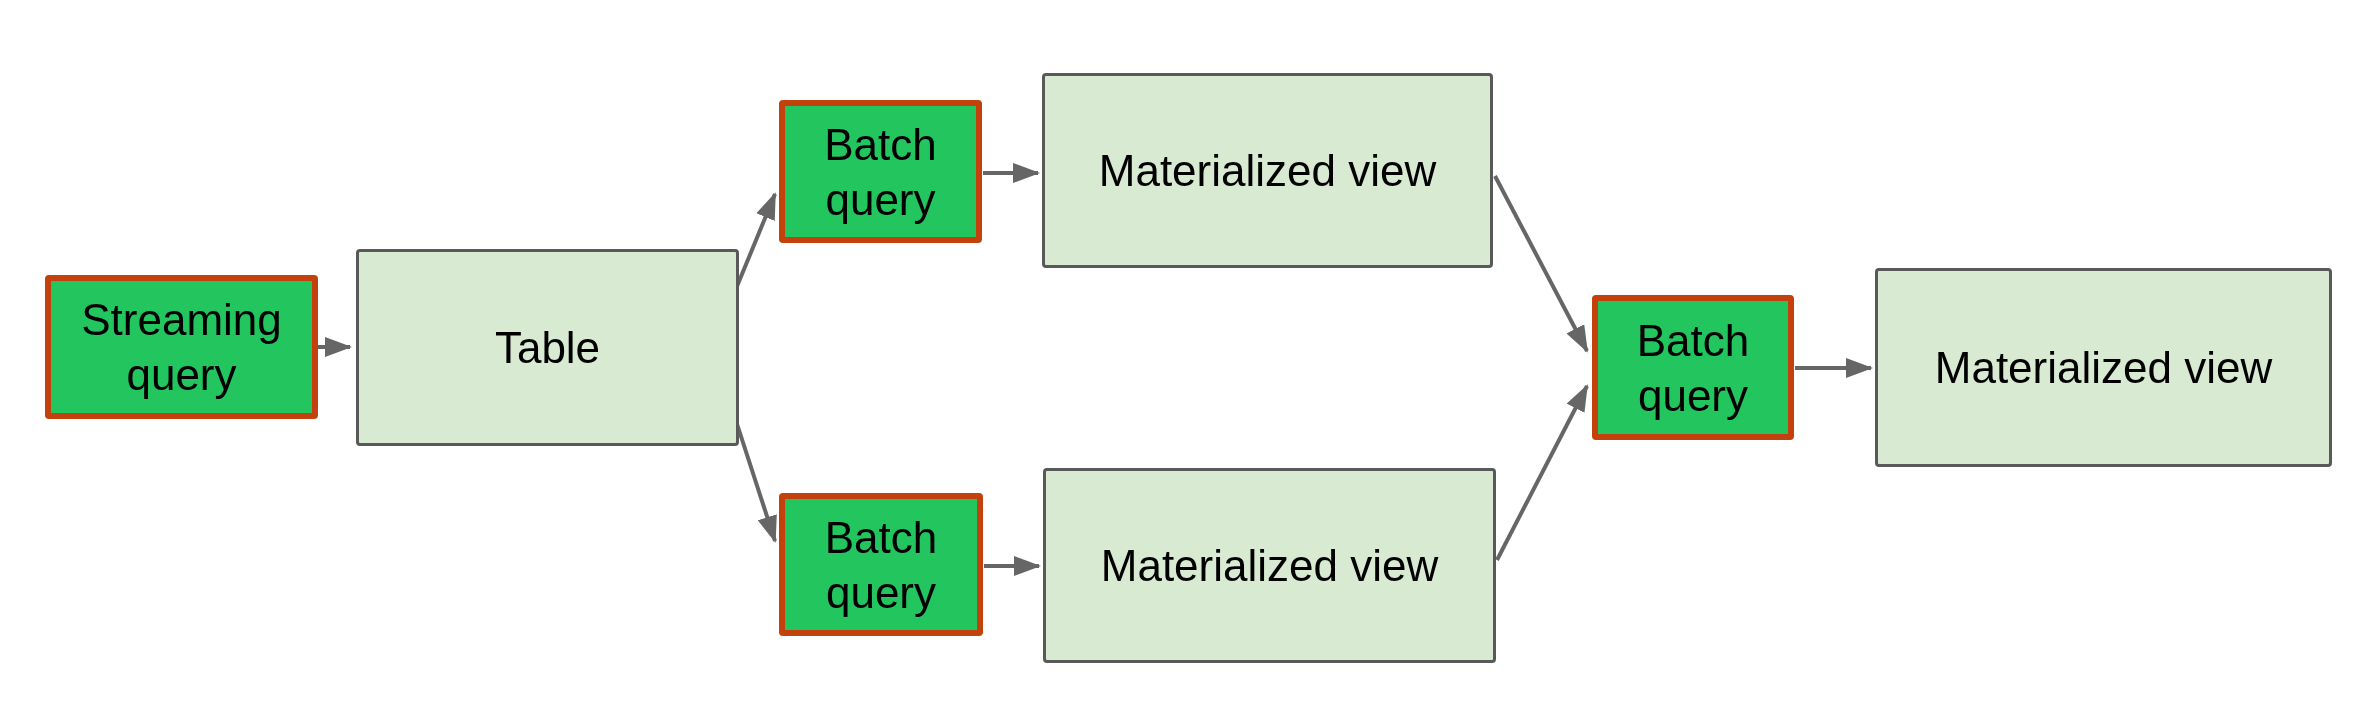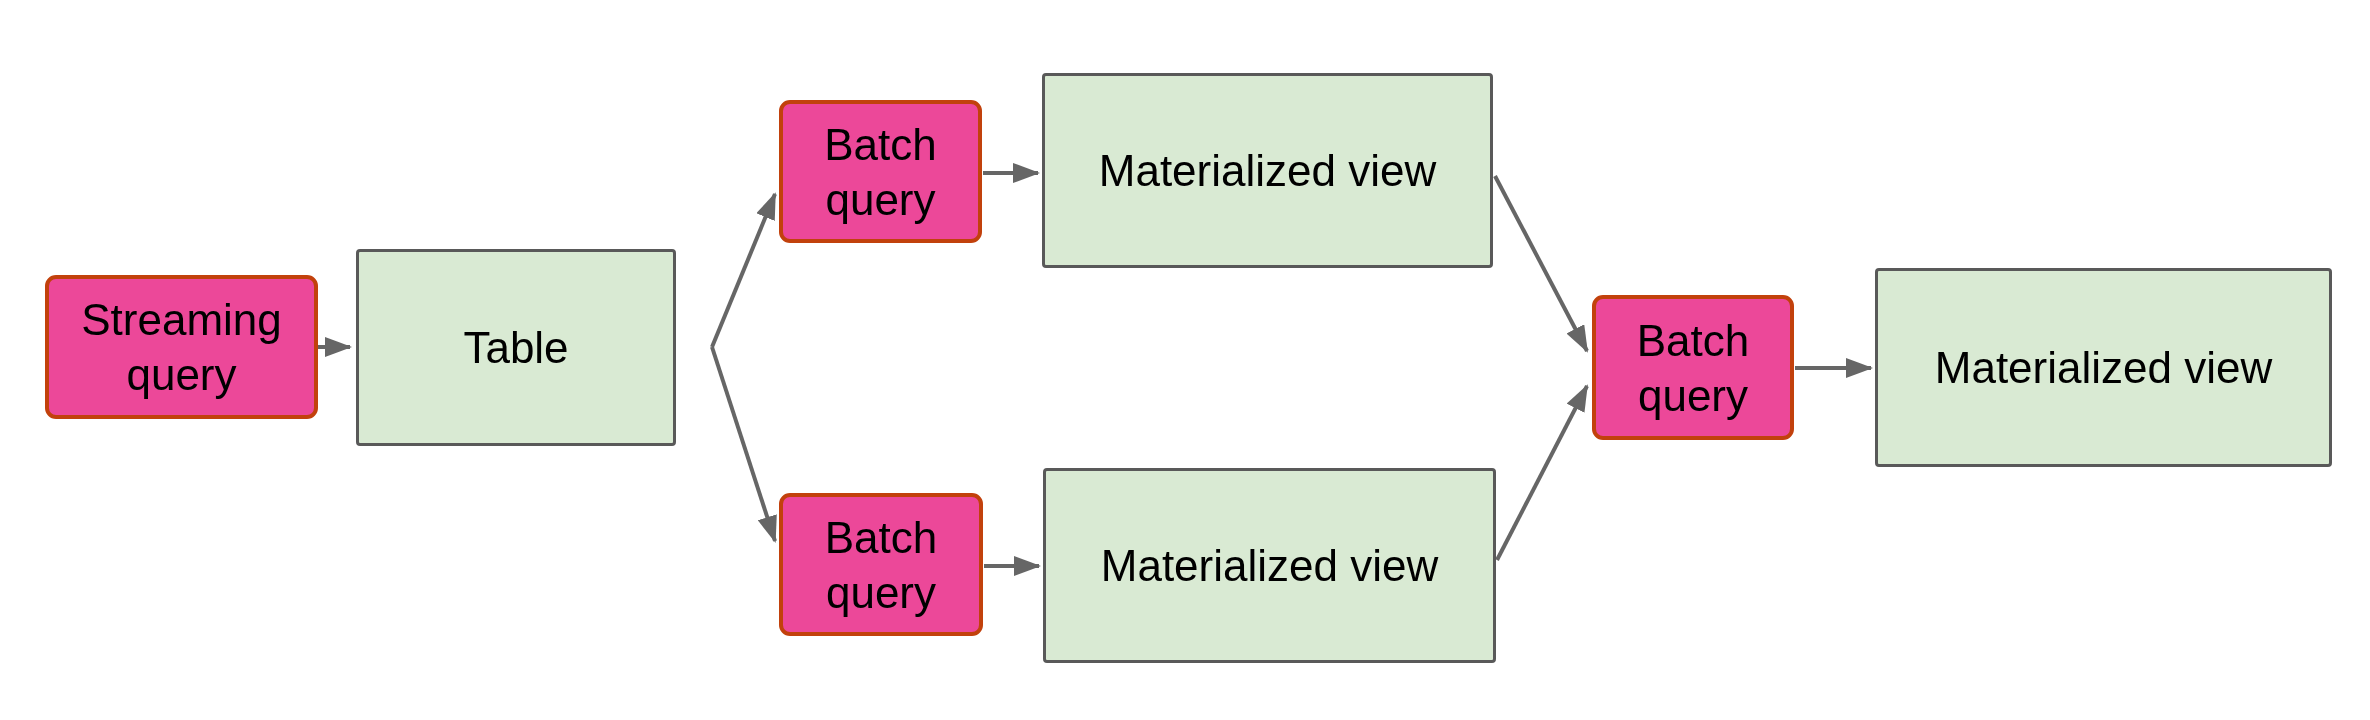--- a/index.html
+++ b/index.html
@@ -32,32 +32,32 @@
     box-sizing: border-box;
     color: #000000;
     font-size: 44px;
     line-height: 1.25;
   }
   .node .label {
     display: block;
     padding: 0 10px;
   }
   .node-query {
-    background: #ec4899;
-    border: 4px solid #c2410c;
-    border-radius: 11px;
+    background: #22c55e;
+    border: 6px solid #c2410c;
+    border-radius: 4px;
   }
   .node-view {
     background: #d9ead3;
     border: 3px solid #595959;
     border-radius: 4px;
   }
   
   #n-streaming-query      { left: 32px;   top: 275px; width: 273px; height: 144px; margin-left: 13px; }
-  #n-table                { left: 356px;  top: 249px; width: 320px; height: 197px; }
+  #n-table                { left: 356px;  top: 249px; width: 383px; height: 197px; }
   #n-batch-query-top      { left: 779px;  top: 100px; width: 203px; height: 143px; }
   #n-mv-top               { left: 1042px; top: 73px;  width: 451px; height: 195px; }
   #n-batch-query-bottom   { left: 779px;  top: 493px; width: 204px; height: 143px; }
   #n-mv-bottom            { left: 1043px; top: 468px; width: 453px; height: 195px; }
   #n-batch-query-right    { left: 1592px; top: 295px; width: 202px; height: 145px; }
   #n-mv-right             { left: 1875px; top: 268px; width: 457px; height: 199px; }
 </style>
 </head>
 <body>
 

